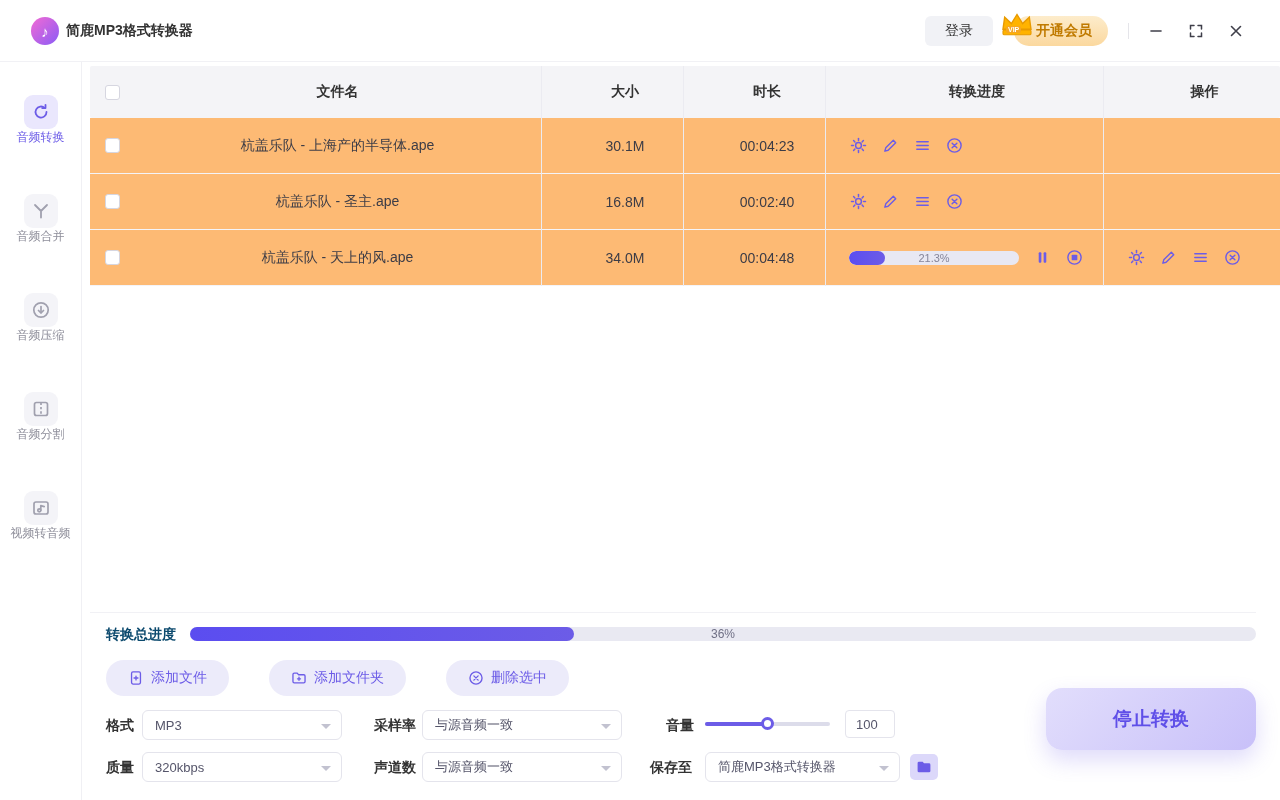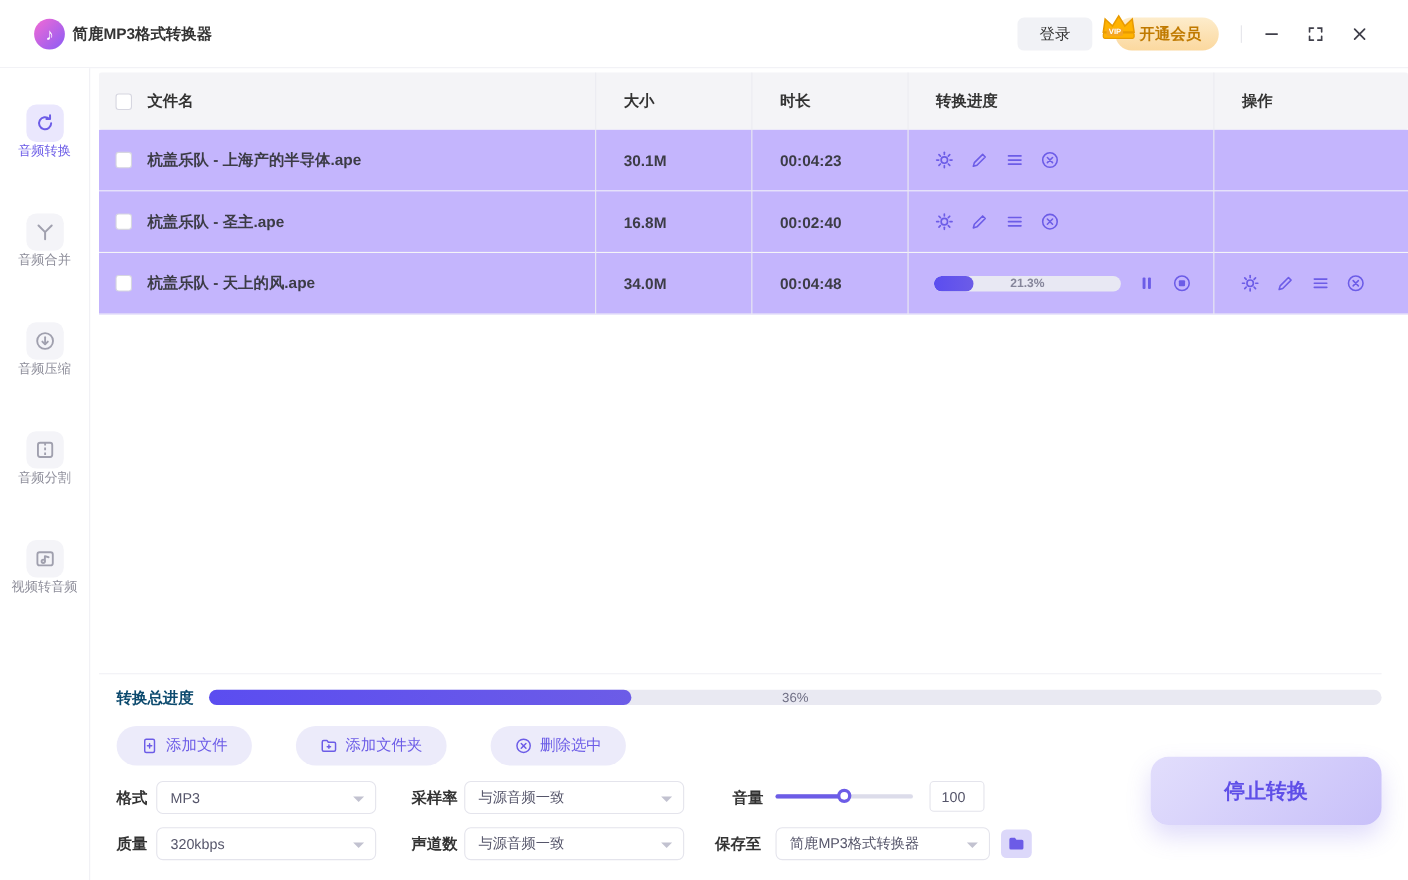--- a/index.html
+++ b/index.html
@@ -30,24 +30,24 @@
              display:flex; flex-direction:column; align-items:center; padding-top:33px; }
   .side-item { display:flex; flex-direction:column; align-items:center; margin-bottom:48px; cursor:pointer; }
   .side-icon { width:34px; height:34px; border-radius:9px; background:#f4f4f8; color:#a0a0ae;
                display:flex; align-items:center; justify-content:center; }
   .side-icon svg { width:20px; height:20px; }
   .side-label { margin-top:0; font-size:12px; color:#8e8e9a; }
   .side-item.active .side-icon { background:#eae7fd; color:#6c5ce7; }
   .side-item.active .side-label { color:#6c5ce7; }
 
   
-  .table { position:absolute; left:90px; top:66px; width:1190px; }
+  .table { position:absolute; left:90px; top:66px; width:1190px;text-align:center; }
   .trow { display:grid; grid-template-columns:44px 407px 142px 142px 278px 177px; align-items:center; }
   .thead { height:52px; background:#f4f4f7; border-radius:2px; font-weight:bold; font-size:14px; color:#333; }
-  .tbody-row { height:56px; background:#c4b5fd; border-bottom:1px solid #f4f4f8; font-size:14px; color:#3c3c46;font-weight:bold; }
+  .tbody-row { height:56px; background:#fdba74; border-bottom:1px solid #f4f4f8; font-size:14px; color:#3c3c46; }
   .cell-check { display:flex; justify-content:center; }
   .checkbox { width:15px; height:15px; border:1px solid #d6d6e0; border-radius:3px; background:#fff; cursor:pointer; }
   .cell-pad { padding-left:26px; }
   .col-sep { position:absolute; top:0; width:1px; height:220px; background:#ebebf1; }
 
   .prog-cell { display:flex; align-items:center; padding-left:24px; gap:14px; }
   .prog-track { position:relative; width:170px; height:14px; border-radius:7px; background:#e8e8f3; overflow:hidden; }
   .prog-fill { position:absolute; left:0; top:0; height:14px; border-radius:7px; background:linear-gradient(90deg,#5b4df0,#6c5ce7); }
   .prog-label { position:absolute; left:0; top:0; width:100%; height:14px; display:flex; align-items:center; justify-content:center;
                 font-size:11px; color:#85859a; }

